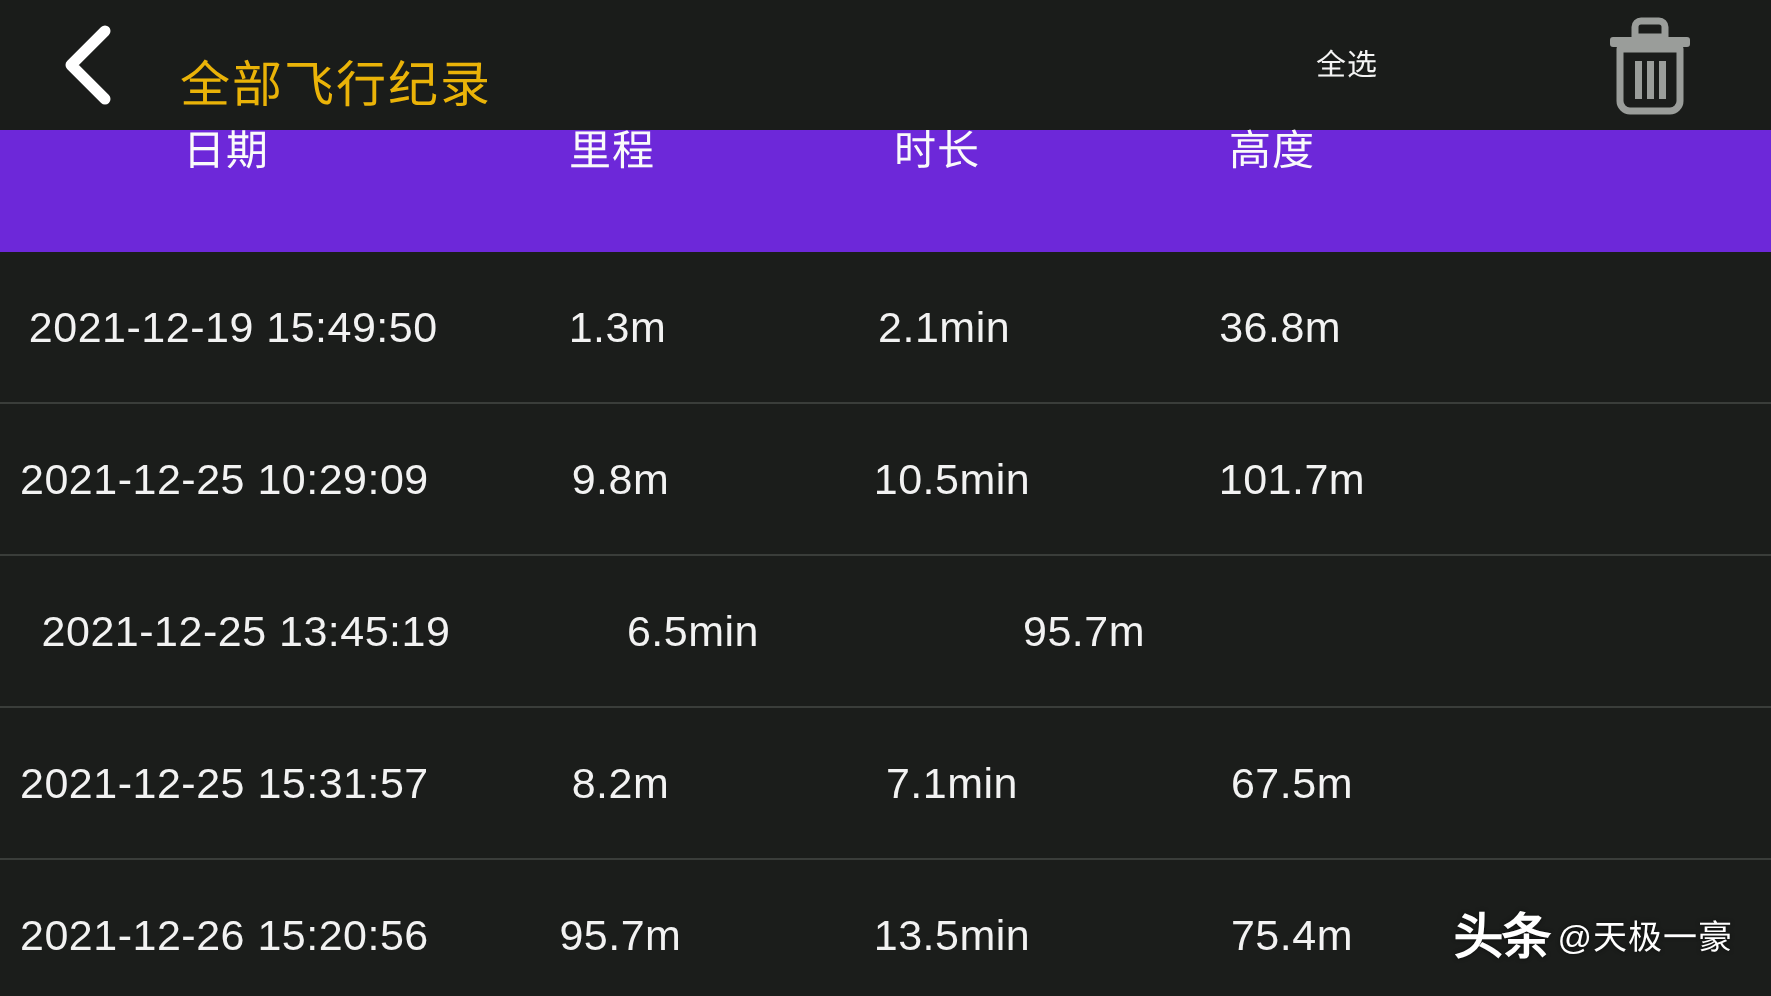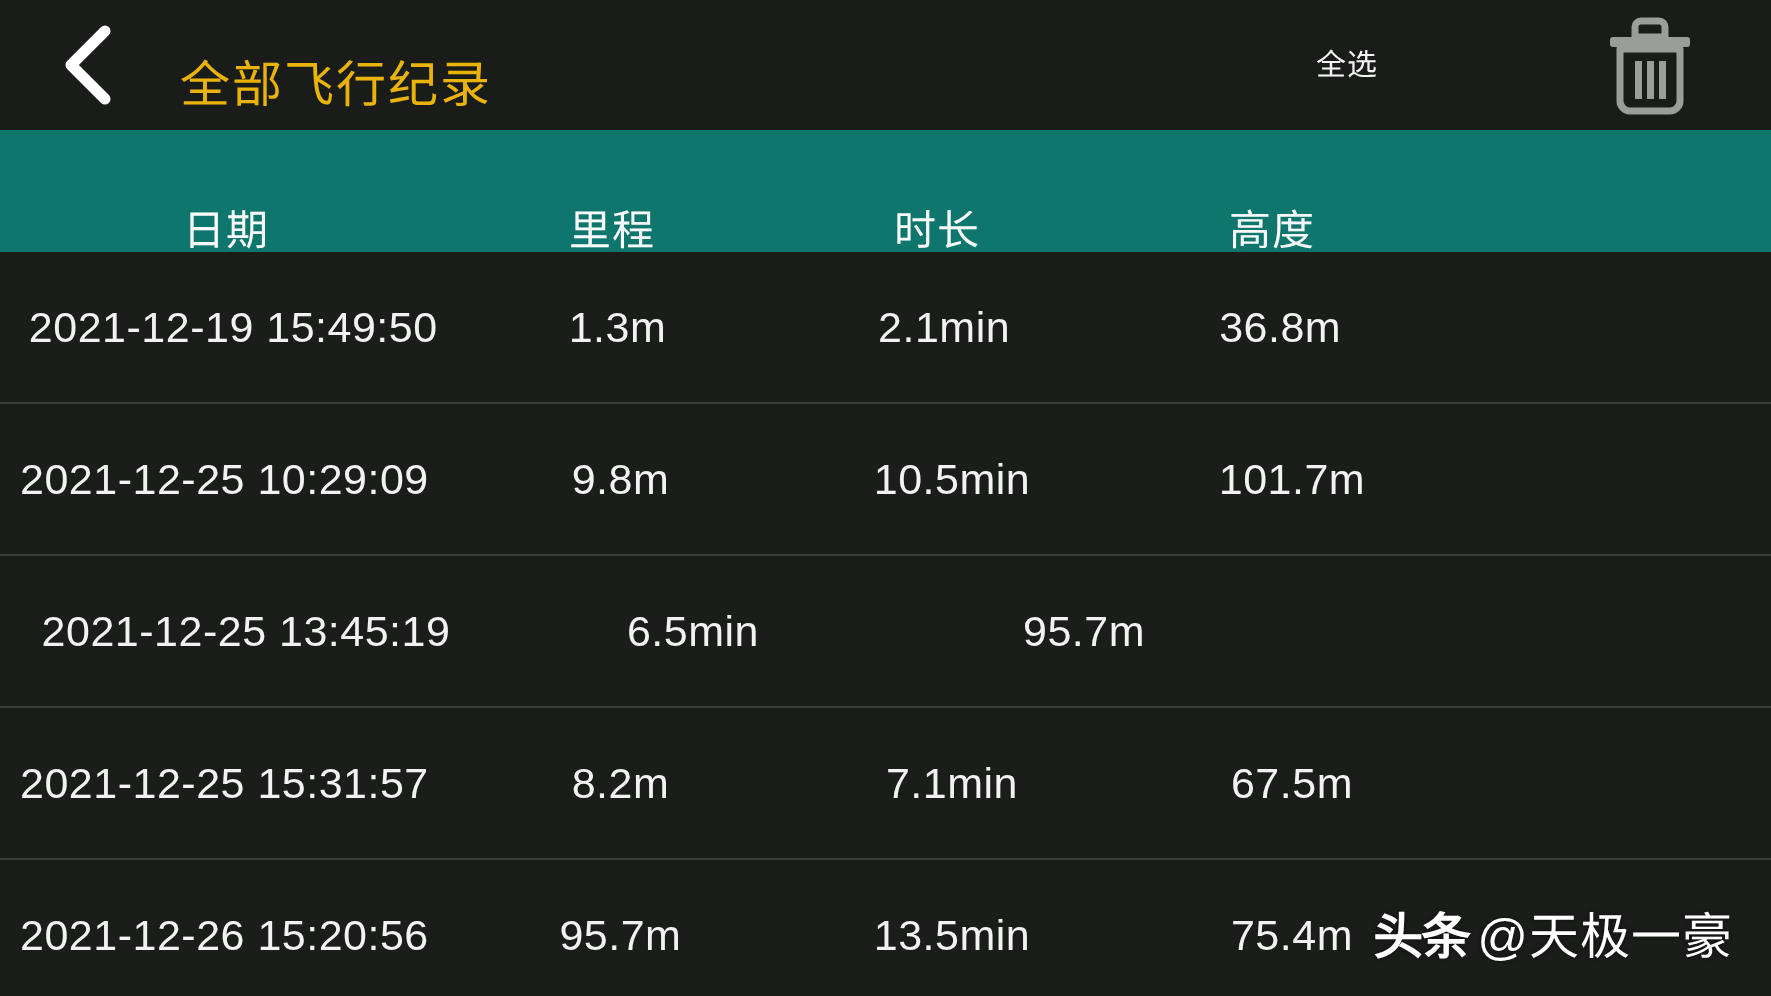--- a/index.html
+++ b/index.html
@@ -84,23 +84,23 @@
     cursor: pointer;
   }
   .delete-btn svg { display: block; }
 
   
   .table-head {
     position: absolute;
     left: 0; top: 130px;
     width: 1771px;
     height: 122px;
-    background: #0f766e;
-    display: flex;
-    align-items: flex-end;
+    background: #6d28d9;
+    display: flex;
+    align-items: flex-start;
   }
   .table-head .cell {
     font-size: 42px;
     line-height: 1;
     color: #fafafa;
     letter-spacing: 1px;
     text-align: center;
     white-space: nowrap;
   }
 
@@ -152,21 +152,21 @@
   .wm-logo {
     font-size: 50px;
     line-height: 1;
     font-weight: bold;
     color: #ffffff;
     letter-spacing: -2px;
     text-shadow: 0 0 4px rgba(0,0,0,0.55);
     white-space: nowrap;
   }
   .wm-handle {
-    font-size: 50px;
+    font-size: 34px;
     line-height: 1;
     color: #ffffff;
     letter-spacing: 1px;
     text-shadow: 0 0 4px rgba(0,0,0,0.55);
     white-space: nowrap;
   }
 </style>
 </head>
 <body>
 

